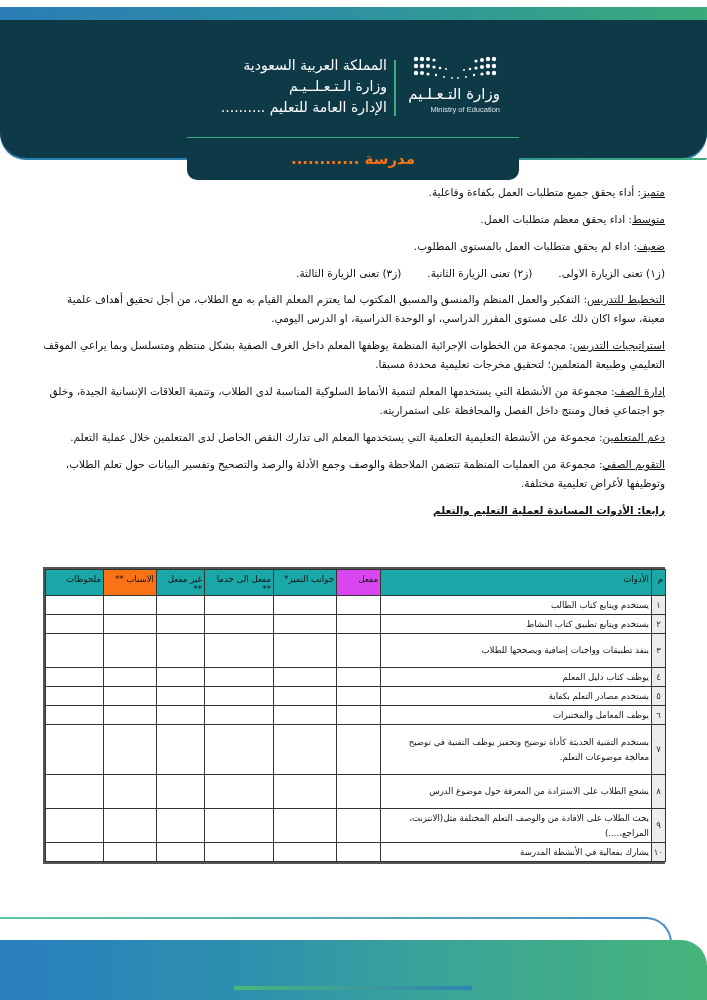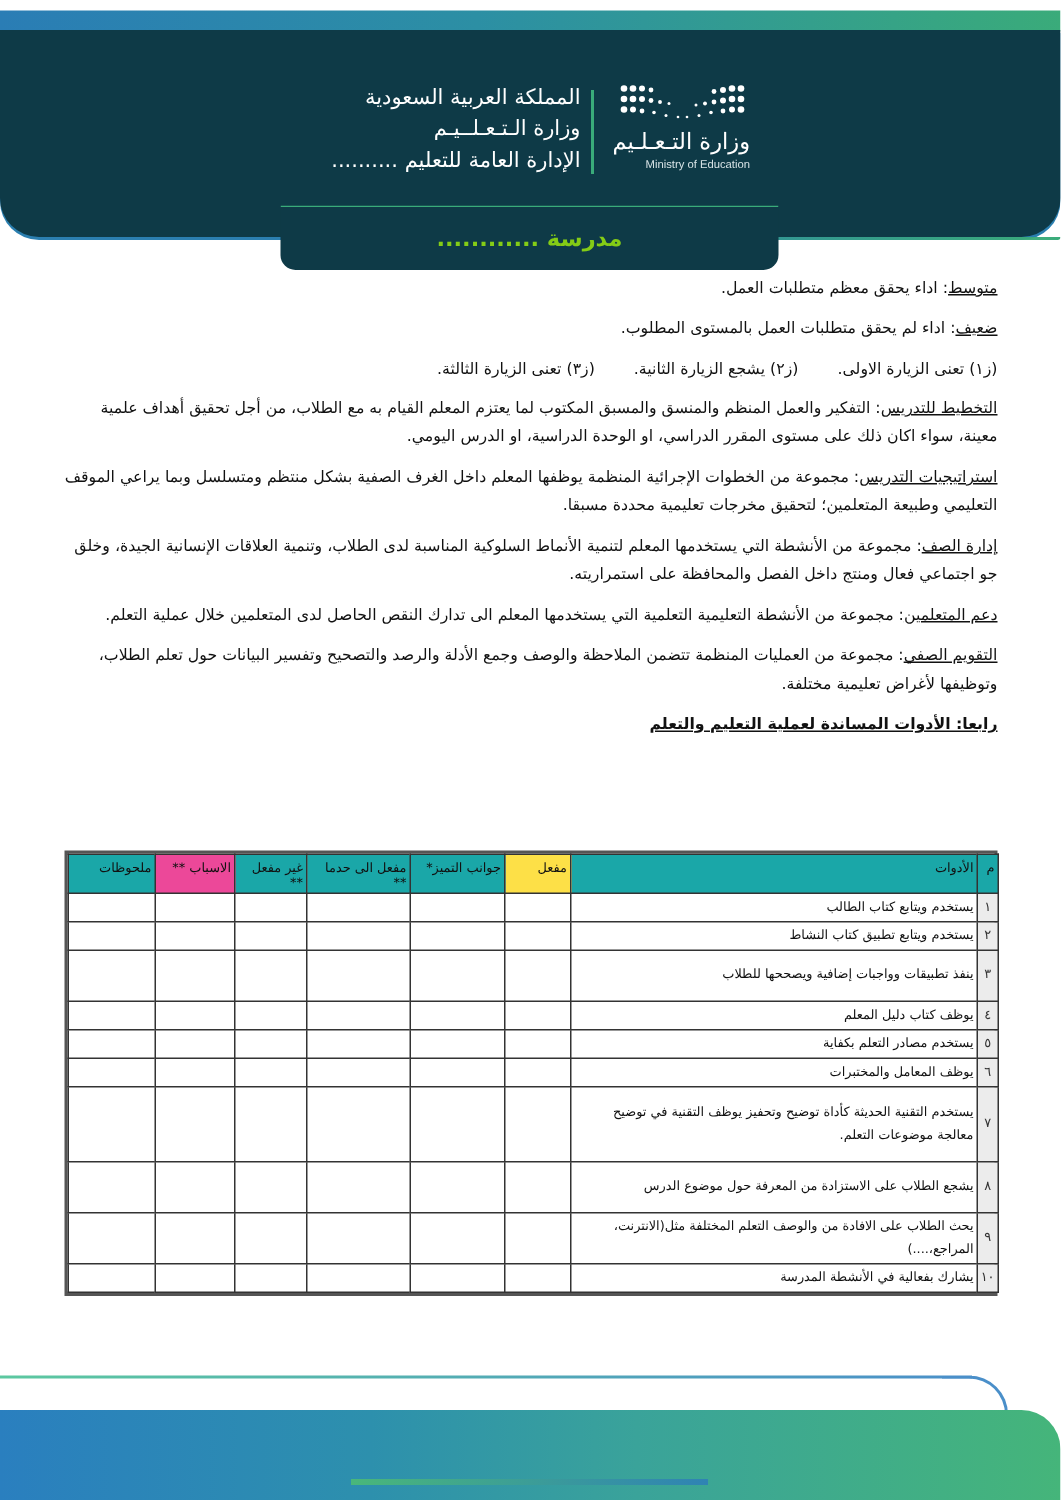--- a/index.html
+++ b/index.html
@@ -22,21 +22,21 @@
   .logo-en { position: absolute; right: 0; top: 50px; color: #d7e3e6; font-size: 7.5px;
     font-family: "Liberation Sans", sans-serif; white-space: nowrap; }
   .logo-divider { position: absolute; left: 394px; top: 60px; width: 2px; height: 56px; background: #3aab7a; }
 
   .ministry-lines { position: absolute; right: 320px; top: 55px; direction: rtl; text-align: right;
     color: #ffffff; font-size: 14px; line-height: 21px; font-family: "DejaVu Sans", sans-serif; white-space: nowrap; }
 
   .school-tab { position: absolute; left: 187px; top: 137px; width: 332px; height: 43px;
     background: #0e3a47; border-radius: 0 0 10px 10px; border-top: 1px solid #3aab7a;
     display: flex; align-items: center; justify-content: center; }
-  .school-tab span { color: #84cc16; font-size: 15px; font-weight: bold; direction: rtl; }
+  .school-tab span { color: #f97316; font-size: 15px; font-weight: bold; direction: rtl; }
 
   
   .content { position: absolute; left: 40px; right: 42px; top: 183px; direction: rtl; text-align: right;
     font-family: "DejaVu Sans", sans-serif; font-size: 10.5px; color: #111; }
   .para { line-height: 19px; margin-bottom: 8px; }
   .para .term { text-decoration: underline; }
   .visits { display: flex; gap: 26px; margin-bottom: 7px; line-height: 19px; }
   .section-title { font-weight: bold; text-decoration: underline; margin-top: 4px; line-height: 18px; }
 
   
@@ -119,25 +119,26 @@
   <div>المملكة العربية السعودية</div>
   <div>وزارة الـتـعـلــيـم</div>
   <div>الإدارة العامة للتعليم ..........</div>
 </div>
 
 <div class="school-tab">
   <span>مدرسة ............</span>
 </div>
 
 <div class="content">
+  <p class="para"><span class="term">متميز</span><span>: أداء يحقق جميع متطلبات العمل بكفاءة وفاعلية.</span></p>
   <p class="para"><span class="term">متوسط</span><span>: اداء يحقق معظم متطلبات العمل.</span></p>
   <p class="para"><span class="term">ضعيف</span><span>: اداء لم يحقق متطلبات العمل بالمستوى المطلوب.</span></p>
   <div class="visits">
     <span>(ز١) تعنى الزيارة الاولى.</span>
-    <span>(ز٢) يشجع الزيارة الثانية.</span>
+    <span>(ز٢) تعنى الزيارة الثانية.</span>
     <span>(ز٣) تعنى الزيارة الثالثة.</span>
   </div>
   <p class="para"><span class="term">التخطيط للتدريس</span><span>: التفكير والعمل المنظم والمنسق والمسبق المكتوب لما يعتزم المعلم القيام به مع الطلاب، من أجل تحقيق أهداف علمية معينة، سواء اكان ذلك على مستوى المقرر الدراسي، او الوحدة الدراسية، او الدرس اليومي.</span></p>
   <p class="para"><span class="term">استراتيجيات التدريس</span><span>: مجموعة من الخطوات الإجرائية المنظمة يوظفها المعلم داخل الغرف الصفية بشكل منتظم ومتسلسل وبما يراعي الموقف التعليمي وطبيعة المتعلمين؛ لتحقيق مخرجات تعليمية محددة مسبقا.</span></p>
   <p class="para"><span class="term">إدارة الصف</span><span>: مجموعة من الأنشطة التي يستخدمها المعلم لتنمية الأنماط السلوكية المناسبة لدى الطلاب، وتنمية العلاقات الإنسانية الجيدة، وخلق جو اجتماعي فعال ومنتج داخل الفصل والمحافظة على استمراريته.</span></p>
   <p class="para"><span class="term">دعم المتعلمين</span><span>: مجموعة من الأنشطة التعليمية التعلمية التي يستخدمها المعلم الى تدارك النقص الحاصل لدى المتعلمين خلال عملية التعلم.</span></p>
   <p class="para"><span class="term">التقويم الصفي</span><span>: مجموعة من العمليات المنظمة تتضمن الملاحظة والوصف وجمع الأدلة والرصد والتصحيح وتفسير البيانات حول تعلم الطلاب، وتوظيفها لأغراض تعليمية مختلفة.</span></p>
   <p class="section-title">رابعا: الأدوات المساندة لعملية التعليم والتعلم</p>
 </div>
 
@@ -150,25 +151,25 @@
         <col class="c-excel">
       <col class="c-partial">
         <col class="c-inactive">
         <col class="c-reasons">
         <col class="c-notes">
     </colgroup>
     <thead>
       <tr>
         <th style="background: rgb(26, 167, 168);">م</th>
         <th style="background: rgb(26, 167, 168);">الأدوات</th>
-        <th style="background: #fde047;">مفعل</th>
+        <th style="background: #d946ef;">مفعل</th>
         <th style="background: rgb(26, 167, 168);">جوانب التميز*</th>
         <th style="background: rgb(26, 167, 168);">مفعل الى حدما **</th>
         <th style="background: rgb(26, 167, 168);">غير مفعل **</th>
-        <th style="background: #ec4899;">الاسباب **</th>
+        <th style="background: #f97316;">الاسباب **</th>
         <th style="background: rgb(26, 167, 168);">ملحوظات</th>
       </tr>
     </thead>
     <tbody id="tbody">
         <tr>
           <td class="num">١</td>
           <td>يستخدم ويتابع كتاب الطالب</td>
           <td></td>
           <td></td>
           <td></td>

